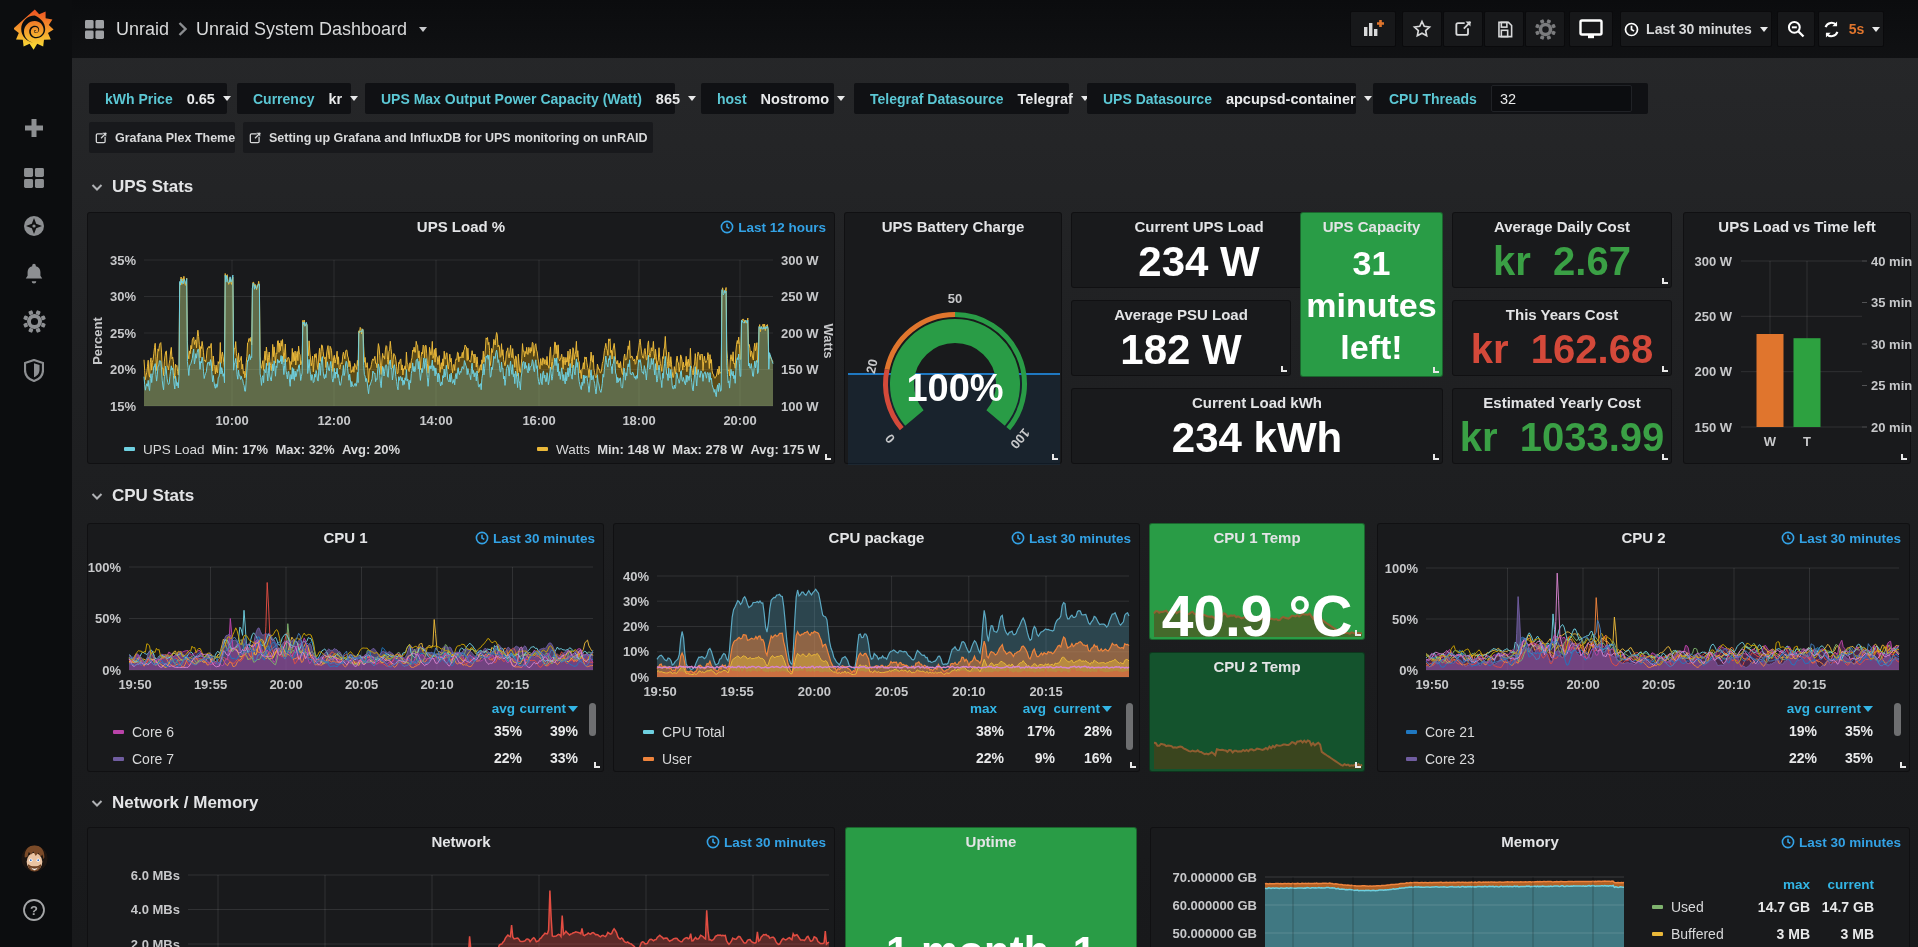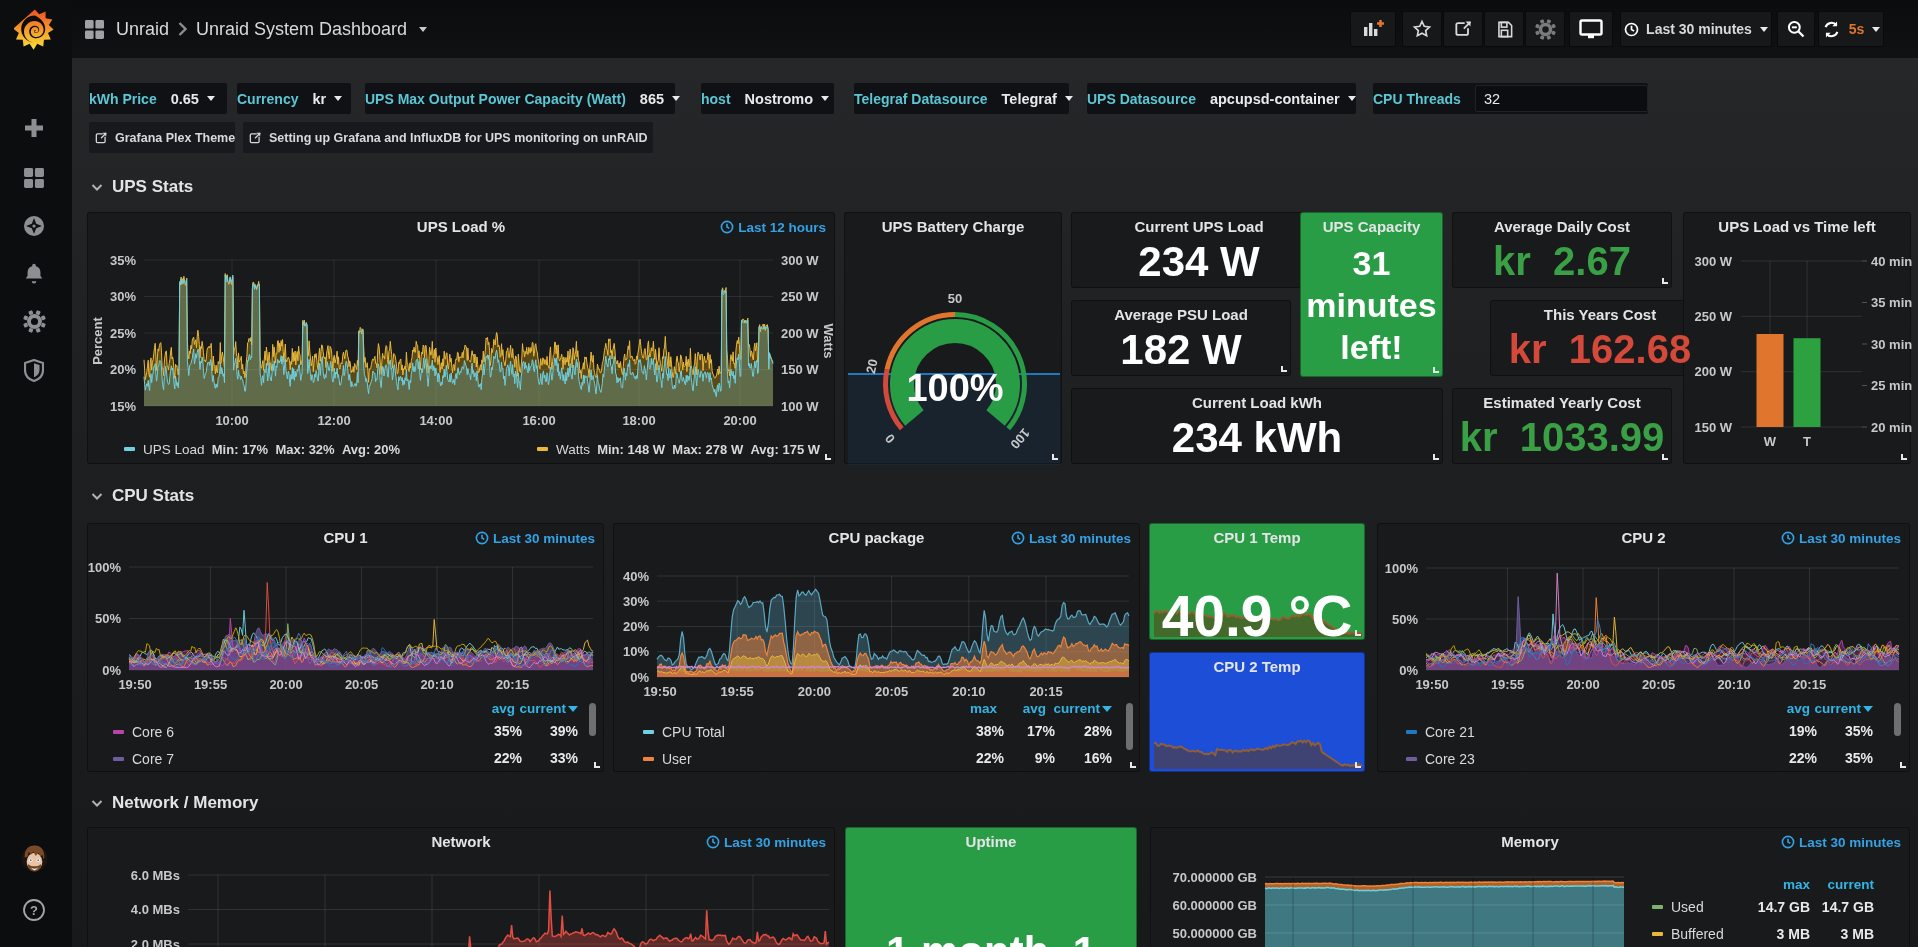--- a/index.html
+++ b/index.html
@@ -20,21 +20,21 @@
 .ln{font-size:14px;color:#d8d9da}
 .ln13{font-size:13.5px;color:#d8d9da}
 .lgt{position:relative;width:100%;height:100%}
 .lgh{position:absolute;font-size:13.5px;font-weight:700;color:#33b5e5;white-space:nowrap}
 .hdar{display:inline-block;width:0;height:0;border-left:5px solid transparent;border-right:5px solid transparent;border-top:6px solid #33b5e5;margin-left:2px;vertical-align:1px}
 .lgr{position:absolute;left:0;white-space:nowrap}
 .lv{position:absolute;font-size:14px;font-weight:700;color:#e8e9ea}
 .lwrap{position:absolute;z-index:2}
 .memleg{position:absolute;right:0;top:49px;width:270px;height:90px;font-size:14px;z-index:2}
 .sbar{position:absolute;width:7px;border-radius:4px;background:#6e6f71;z-index:3}
-.vbox{position:absolute;top:83px;height:31px;background:#101114;border-radius:2px;display:flex;align-items:center;padding:0 0;white-space:nowrap}
+.vbox{position:absolute;top:83px;height:31px;background:#101114;border-radius:2px;display:flex;align-items:center;padding:0 16px;white-space:nowrap}
 .vlab{color:#5bc7d4;font-size:14px;font-weight:700;margin-right:14px}
 .vval{color:#e8e9ea;font-size:14.5px;font-weight:700}
 .vinput{color:#e8e9ea;font-size:14.5px;background:#0c0d10;border:1px solid #202226;height:27px;line-height:27px;flex:1;padding-left:8px;border-radius:2px}
 .caret{display:inline-block;width:0;height:0;border-left:4.5px solid transparent;border-right:4.5px solid transparent;border-top:5px solid #e8e9ea;margin-left:8px}
 .lbox{position:absolute;top:122px;height:31px;background:#18191c;border-radius:2px;display:flex;align-items:center;padding:0 5px;font-size:12.5px;font-weight:700;color:#d8d9da;white-space:nowrap}
 .lbox svg{flex:0 0 auto}
 .sect{position:absolute;font-size:17px;font-weight:700;color:#e3e4e6}
 .chev{display:inline-block;margin-right:9px}
 .nbtn{position:absolute;top:11px;height:36px;z-index:7;background:#17181a;border:1px solid #0a0a0c;border-radius:2px;display:flex;align-items:center;justify-content:center;color:#d8d9da;font-size:14px;font-weight:700}
 .crumb{position:absolute;top:0;height:58px;display:flex;align-items:center;font-size:18px;color:#d8d9da;z-index:7}
@@ -330,21 +330,21 @@
 <div class="panel" style="left:1071px;top:388px;width:372px;height:76px;">
     <div class="ptitle">Current Load kWh</div>
     <div class="sval white" style="top:25px;font-size:42px">234 kWh</div>
     <div class="rh"></div>
   </div>
 <div class="panel" style="left:1452px;top:212px;width:220px;height:76px;">
     <div class="ptitle">Average Daily Cost</div>
     <div class="sval green" style="top:26px;font-size:40px">kr&nbsp;&nbsp;2.67</div>
     <div class="rh"></div>
   </div>
-<div class="panel" style="left:1452px;top:300px;width:220px;height:76px;margin-left:38px;">
+<div class="panel" style="left:1452px;top:300px;width:220px;height:76px;">
     <div class="ptitle">This Years Cost</div>
     <div class="sval red" style="top:26px;font-size:40px">kr&nbsp;&nbsp;162.68</div>
     <div class="rh"></div>
   </div>
 <div class="panel" style="left:1452px;top:388px;width:220px;height:76px;">
     <div class="ptitle">Estimated Yearly Cost</div>
     <div class="sval green" style="top:26px;font-size:40px">kr&nbsp;&nbsp;1033.99</div>
     <div class="rh"></div>
   </div>
 <div class="panel" style="left:1300px;top:212px;width:143px;height:165px;background:#299c46;">
@@ -492,21 +492,21 @@
   </div>
 <div class="panel" style="left:1149px;top:523px;width:216px;height:117px;background:#299c46;">
     <div class="ptitle">CPU 1 Temp</div>
     <div class="sval white" style="top:59px;font-size:57px">40.9 °C</div>
     <svg width="216" height="60" style="position:absolute;left:0;bottom:0">
       <path d="M4.0,34.5 L5.7,32.2 L7.5,32.3 L9.2,33.7 L11.0,32.8 L12.7,32.9 L14.5,32.2 L16.2,31.7 L18.0,33.7 L19.7,33.9 L21.5,31.5 L23.2,32.7 L25.0,31.8 L26.7,34.1 L28.5,32.9 L30.2,32.1 L32.0,33.7 L33.7,31.7 L35.5,32.0 L37.2,34.8 L39.0,35.0 L40.7,33.7 L42.5,32.7 L44.2,34.6 L45.9,35.3 L47.7,35.0 L49.4,36.5 L51.2,36.2 L52.9,35.8 L54.7,36.0 L56.4,37.1 L58.2,37.4 L59.9,37.8 L61.7,37.4 L63.4,38.3 L65.2,39.4 L66.9,33.3 L68.7,34.5 L70.4,34.6 L72.2,36.4 L73.9,34.3 L75.7,35.0 L77.4,37.6 L79.2,37.3 L80.9,36.4 L82.7,36.8 L84.4,36.4 L86.2,38.2 L87.9,37.3 L89.6,38.0 L91.4,39.4 L93.1,38.8 L94.9,38.1 L96.6,38.4 L98.4,39.6 L100.1,39.6 L101.9,41.4 L103.6,40.9 L105.4,39.3 L107.1,40.6 L108.9,41.4 L110.6,40.3 L112.4,39.9 L114.1,40.0 L115.9,40.9 L117.6,40.6 L119.4,40.4 L121.1,39.5 L122.9,40.2 L124.6,40.5 L126.4,40.0 L128.1,41.3 L129.8,41.1 L131.6,38.9 L133.3,37.9 L135.1,38.8 L136.8,39.2 L138.6,39.6 L140.3,38.3 L142.1,36.6 L143.8,37.0 L145.6,37.4 L147.3,36.1 L149.1,37.6 L150.8,36.5 L152.6,34.8 L154.3,35.6 L156.1,35.6 L157.8,35.8 L159.6,34.6 L161.3,37.1 L163.1,39.6 L164.8,36.9 L166.6,36.4 L168.3,35.9 L170.1,36.0 L171.8,40.9 L173.5,42.1 L175.3,43.3 L177.0,44.5 L178.8,45.6 L180.5,46.8 L182.3,48.0 L184.0,49.2 L185.8,50.4 L187.5,51.5 L189.3,52.7 L191.0,53.9 L192.8,53.4 L194.5,54.0 L196.3,53.9 L198.0,54.1 L199.8,54.9 L201.5,53.3 L203.3,53.9 L205.0,54.6 L206.8,54.0 L208.5,54.0 L210.3,54.3 L212.0,54.3 L212.0,58.0 L4.0,58.0 Z" fill="rgba(95,55,15,0.50)" stroke="none"></path>
       <path d="M4.0,34.5 L5.7,32.2 L7.5,32.3 L9.2,33.7 L11.0,32.8 L12.7,32.9 L14.5,32.2 L16.2,31.7 L18.0,33.7 L19.7,33.9 L21.5,31.5 L23.2,32.7 L25.0,31.8 L26.7,34.1 L28.5,32.9 L30.2,32.1 L32.0,33.7 L33.7,31.7 L35.5,32.0 L37.2,34.8 L39.0,35.0 L40.7,33.7 L42.5,32.7 L44.2,34.6 L45.9,35.3 L47.7,35.0 L49.4,36.5 L51.2,36.2 L52.9,35.8 L54.7,36.0 L56.4,37.1 L58.2,37.4 L59.9,37.8 L61.7,37.4 L63.4,38.3 L65.2,39.4 L66.9,33.3 L68.7,34.5 L70.4,34.6 L72.2,36.4 L73.9,34.3 L75.7,35.0 L77.4,37.6 L79.2,37.3 L80.9,36.4 L82.7,36.8 L84.4,36.4 L86.2,38.2 L87.9,37.3 L89.6,38.0 L91.4,39.4 L93.1,38.8 L94.9,38.1 L96.6,38.4 L98.4,39.6 L100.1,39.6 L101.9,41.4 L103.6,40.9 L105.4,39.3 L107.1,40.6 L108.9,41.4 L110.6,40.3 L112.4,39.9 L114.1,40.0 L115.9,40.9 L117.6,40.6 L119.4,40.4 L121.1,39.5 L122.9,40.2 L124.6,40.5 L126.4,40.0 L128.1,41.3 L129.8,41.1 L131.6,38.9 L133.3,37.9 L135.1,38.8 L136.8,39.2 L138.6,39.6 L140.3,38.3 L142.1,36.6 L143.8,37.0 L145.6,37.4 L147.3,36.1 L149.1,37.6 L150.8,36.5 L152.6,34.8 L154.3,35.6 L156.1,35.6 L157.8,35.8 L159.6,34.6 L161.3,37.1 L163.1,39.6 L164.8,36.9 L166.6,36.4 L168.3,35.9 L170.1,36.0 L171.8,40.9 L173.5,42.1 L175.3,43.3 L177.0,44.5 L178.8,45.6 L180.5,46.8 L182.3,48.0 L184.0,49.2 L185.8,50.4 L187.5,51.5 L189.3,52.7 L191.0,53.9 L192.8,53.4 L194.5,54.0 L196.3,53.9 L198.0,54.1 L199.8,54.9 L201.5,53.3 L203.3,53.9 L205.0,54.6 L206.8,54.0 L208.5,54.0 L210.3,54.3 L212.0,54.3" fill="none" stroke="rgba(150,95,50,0.95)" stroke-width="2"></path>
     </svg>
     <div class="rh"></div>
   </div>
-<div class="panel" style="left:1149px;top:652px;width:216px;height:120px;background:#1d4ed8;">
+<div class="panel" style="left:1149px;top:652px;width:216px;height:120px;background:#14532d;">
     <div class="ptitle">CPU 2 Temp</div>
     <svg width="216" height="62" style="position:absolute;left:0;bottom:0">
       <path d="M4.0,33.7 L5.7,33.9 L7.5,36.7 L9.2,36.8 L11.0,34.8 L12.7,35.3 L14.5,35.7 L16.2,37.1 L18.0,36.5 L19.7,36.7 L21.5,37.1 L23.2,38.7 L25.0,38.2 L26.7,38.6 L28.5,38.0 L30.2,37.5 L32.0,38.0 L33.7,39.5 L35.5,40.2 L37.2,41.1 L39.0,42.1 L40.7,42.5 L42.5,41.5 L44.2,42.3 L45.9,42.5 L47.7,41.3 L49.4,42.7 L51.2,42.9 L52.9,44.2 L54.7,45.1 L56.4,44.5 L58.2,45.4 L59.9,44.5 L61.7,43.3 L63.4,44.5 L65.2,46.2 L66.9,40.3 L68.7,40.8 L70.4,41.1 L72.2,40.8 L73.9,41.3 L75.7,41.4 L77.4,42.8 L79.2,41.0 L80.9,41.1 L82.7,43.5 L84.4,41.7 L86.2,41.8 L87.9,42.6 L89.6,42.3 L91.4,42.4 L93.1,41.0 L94.9,42.1 L96.6,41.0 L98.4,42.3 L100.1,40.5 L101.9,40.3 L103.6,41.4 L105.4,40.9 L107.1,39.6 L108.9,39.9 L110.6,40.4 L112.4,40.9 L114.1,40.3 L115.9,38.9 L117.6,40.2 L119.4,37.6 L121.1,39.2 L122.9,36.9 L124.6,38.4 L126.4,36.1 L128.1,36.5 L129.8,36.8 L131.6,36.4 L133.3,35.6 L135.1,35.5 L136.8,35.9 L138.6,35.9 L140.3,34.7 L142.1,33.1 L143.8,33.7 L145.6,35.0 L147.3,32.5 L149.1,32.4 L150.8,31.6 L152.6,33.5 L154.3,31.6 L156.1,33.4 L157.8,31.4 L159.6,32.3 L161.3,36.2 L163.1,34.1 L164.8,36.3 L166.6,34.9 L168.3,33.8 L170.1,35.5 L171.8,42.9 L173.5,44.1 L175.3,45.3 L177.0,46.5 L178.8,47.6 L180.5,48.8 L182.3,50.0 L184.0,51.2 L185.8,52.4 L187.5,53.5 L189.3,54.7 L191.0,55.9 L192.8,56.6 L194.5,55.2 L196.3,56.2 L198.0,55.6 L199.8,56.9 L201.5,56.3 L203.3,56.7 L205.0,55.7 L206.8,56.8 L208.5,55.1 L210.3,56.9 L212.0,55.5 L212.0,60.0 L4.0,60.0 Z" fill="rgba(95,55,15,0.50)" stroke="none"></path>
       <path d="M4.0,33.7 L5.7,33.9 L7.5,36.7 L9.2,36.8 L11.0,34.8 L12.7,35.3 L14.5,35.7 L16.2,37.1 L18.0,36.5 L19.7,36.7 L21.5,37.1 L23.2,38.7 L25.0,38.2 L26.7,38.6 L28.5,38.0 L30.2,37.5 L32.0,38.0 L33.7,39.5 L35.5,40.2 L37.2,41.1 L39.0,42.1 L40.7,42.5 L42.5,41.5 L44.2,42.3 L45.9,42.5 L47.7,41.3 L49.4,42.7 L51.2,42.9 L52.9,44.2 L54.7,45.1 L56.4,44.5 L58.2,45.4 L59.9,44.5 L61.7,43.3 L63.4,44.5 L65.2,46.2 L66.9,40.3 L68.7,40.8 L70.4,41.1 L72.2,40.8 L73.9,41.3 L75.7,41.4 L77.4,42.8 L79.2,41.0 L80.9,41.1 L82.7,43.5 L84.4,41.7 L86.2,41.8 L87.9,42.6 L89.6,42.3 L91.4,42.4 L93.1,41.0 L94.9,42.1 L96.6,41.0 L98.4,42.3 L100.1,40.5 L101.9,40.3 L103.6,41.4 L105.4,40.9 L107.1,39.6 L108.9,39.9 L110.6,40.4 L112.4,40.9 L114.1,40.3 L115.9,38.9 L117.6,40.2 L119.4,37.6 L121.1,39.2 L122.9,36.9 L124.6,38.4 L126.4,36.1 L128.1,36.5 L129.8,36.8 L131.6,36.4 L133.3,35.6 L135.1,35.5 L136.8,35.9 L138.6,35.9 L140.3,34.7 L142.1,33.1 L143.8,33.7 L145.6,35.0 L147.3,32.5 L149.1,32.4 L150.8,31.6 L152.6,33.5 L154.3,31.6 L156.1,33.4 L157.8,31.4 L159.6,32.3 L161.3,36.2 L163.1,34.1 L164.8,36.3 L166.6,34.9 L168.3,33.8 L170.1,35.5 L171.8,42.9 L173.5,44.1 L175.3,45.3 L177.0,46.5 L178.8,47.6 L180.5,48.8 L182.3,50.0 L184.0,51.2 L185.8,52.4 L187.5,53.5 L189.3,54.7 L191.0,55.9 L192.8,56.6 L194.5,55.2 L196.3,56.2 L198.0,55.6 L199.8,56.9 L201.5,56.3 L203.3,56.7 L205.0,55.7 L206.8,56.8 L208.5,55.1 L210.3,56.9 L212.0,55.5" fill="none" stroke="rgba(150,95,50,0.95)" stroke-width="2"></path>
     </svg>
     <div class="rh"></div>
   </div>
 <div class="panel" style="left:1377px;top:523px;width:533px;height:249px;">
     <div class="ptitle">CPU 2</div>
     <div class="tshift" style="right:8px"><svg width="14" height="14" viewBox="0 0 14 14" style="vertical-align:-2px">

